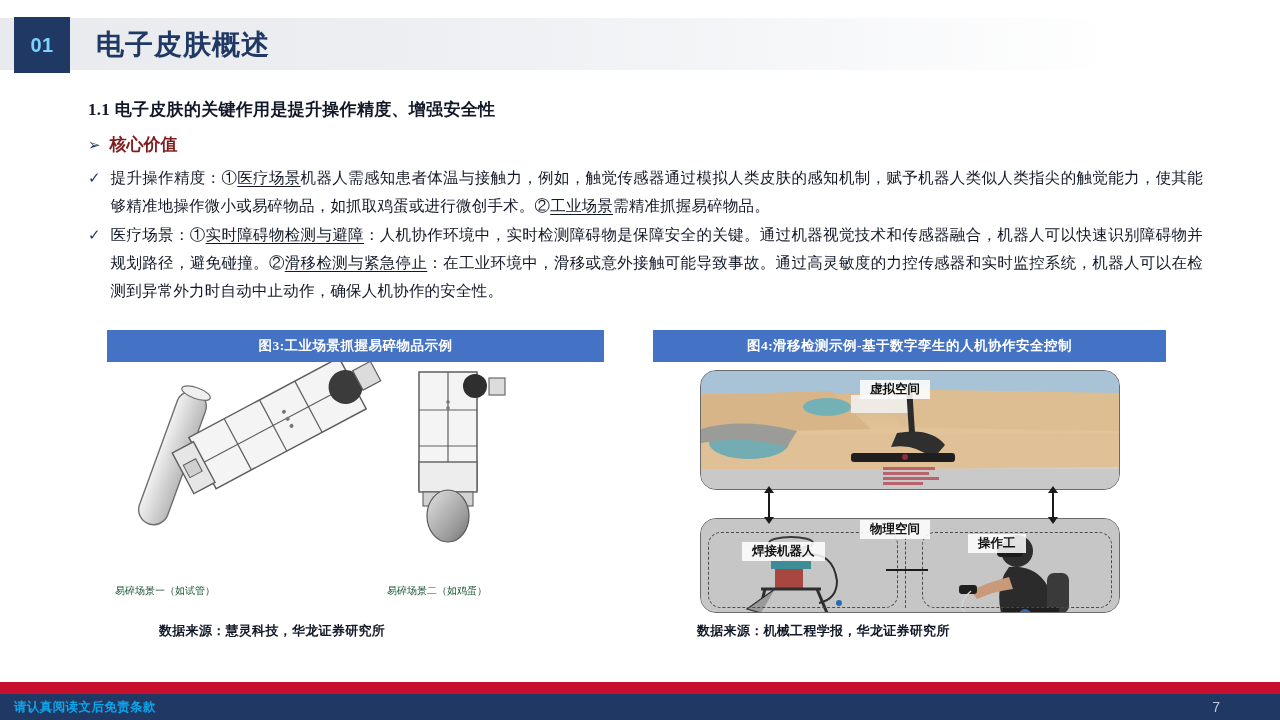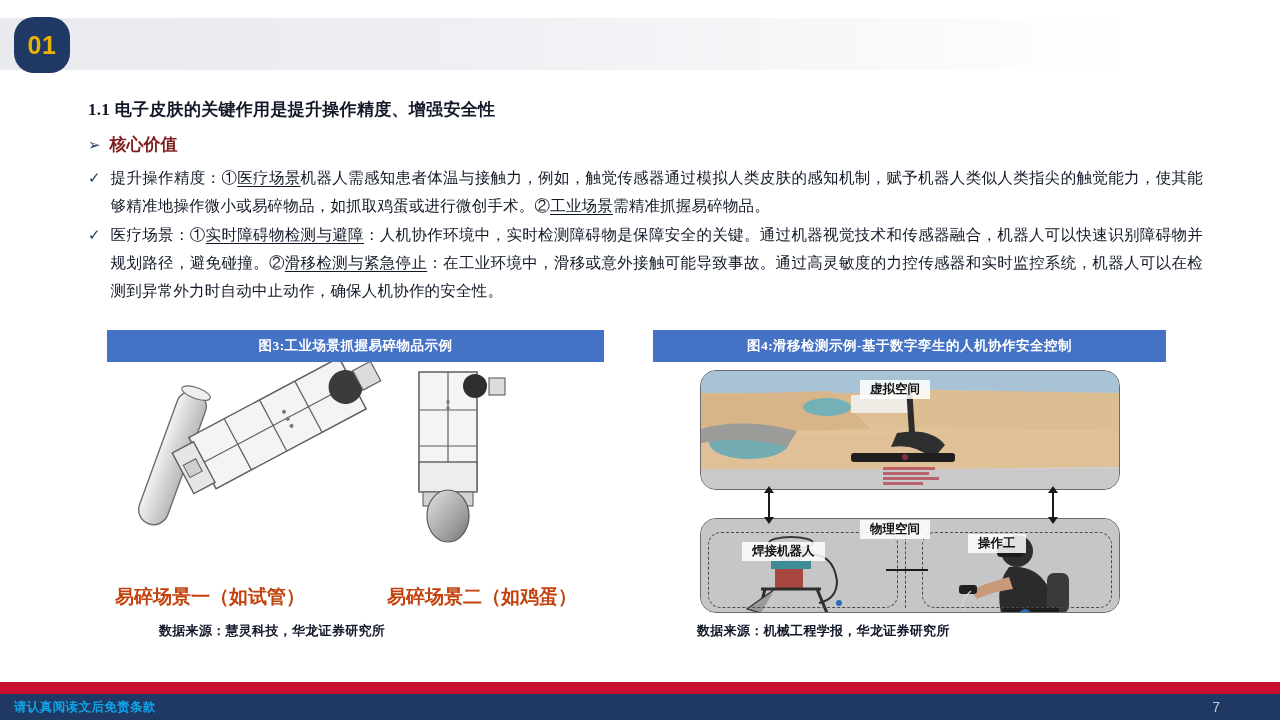--- a/index.html
+++ b/index.html
@@ -25,29 +25,28 @@
     position: absolute;
     left: 0; top: 18px;
     width: 1280px; height: 52px;
     background: linear-gradient(to right, #e8eaed 0%, #eceef1 30%, #f5f6f8 60%, #ffffff 88%, #ffffff 100%);
   }
   .section-number {
     position: absolute;
     left: 14px; top: 17px;
     width: 56px; height: 56px;
     background: #1f3864;
-    color: #eab308;
+    color: #7dd3fc;
     font-family: "Liberation Sans", sans-serif;
-    font-size: 25px;
+    font-size: 20px;
     font-weight: bold;
     display: flex;
     align-items: center;
     justify-content: center;
     letter-spacing: 0.5px;
-    border-radius: 20px;
   }
   .section-title {
     position: absolute;
     left: 96px; top: 26px;
     color: #1f3864;
     font-family: "Liberation Sans", sans-serif;
     font-size: 28px;
     font-weight: bold;
     letter-spacing: 1px;
   }
@@ -157,23 +156,23 @@
     color: #111827;
     letter-spacing: 0.3px;
     margin-left: 44px;
   }
   .fig-left .fig-source  { position: absolute; left: 8px;  top: 292px; }
   .fig-right .fig-source { position: absolute; left: 0px;  top: 292px; }
 
   
   .gripper-label {
     position: absolute;
-    font-size: 19px;
-    font-weight: bold;
-    color: #c2410c;
+    font-size: 10px;
+    font-weight: normal;
+    color: #14532d;
     white-space: nowrap;
   }
   .g1-label { left: 8px;  top: 222px; }
   .g2-label { left: 280px; top: 222px; }
 
   
   .dt-wrap {
     position: absolute;
     left: 47px; top: 8px;
     width: 420px; height: 243px;
@@ -278,20 +277,21 @@
     font-family: "Liberation Sans", sans-serif;
   }
 </style>
 </head>
 <body>
 
 <div class="slide-header">
   <div class="header-band"></div>
 
   <div class="section-number">01</div>
+  <div class="section-title">电子皮肤概述</div>
 
 </div>
 
 <div class="subtitle">1.1  电子皮肤的关键作用是提升操作精度、增强安全性</div>
 
 <div class="lead-row">
   <span class="lead-marker">➢</span>
   <span class="lead-text">核心价值</span>
 </div>
 

